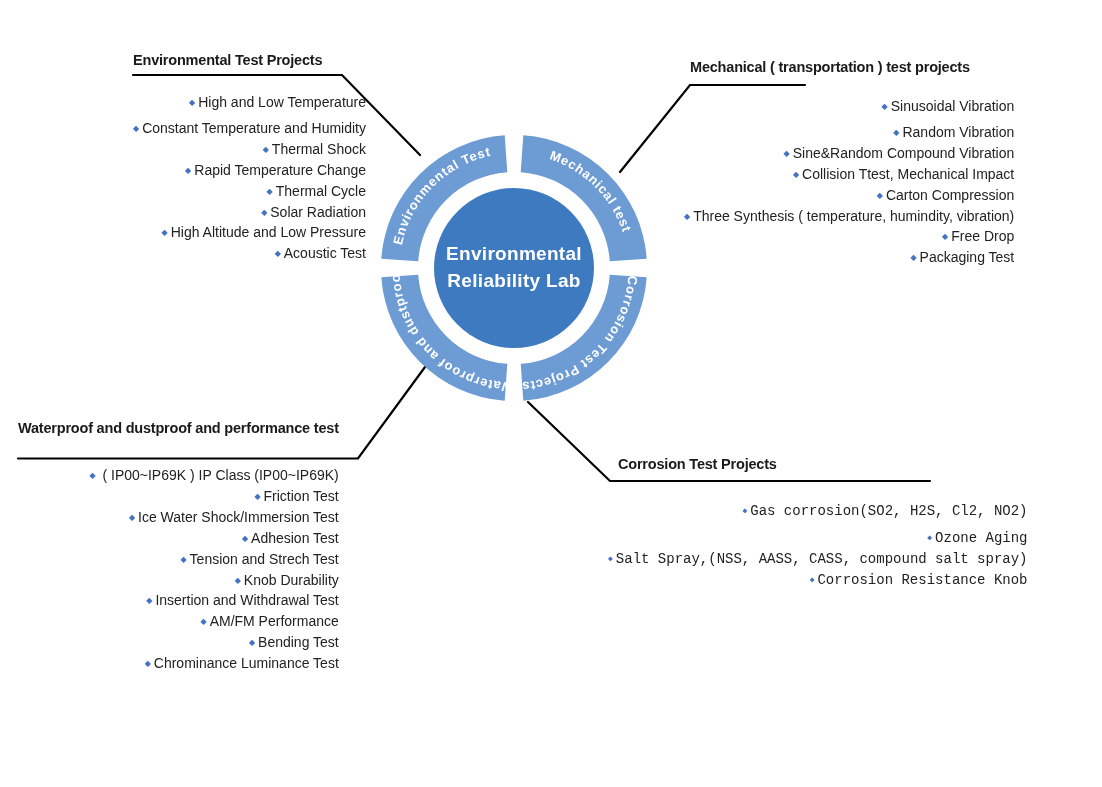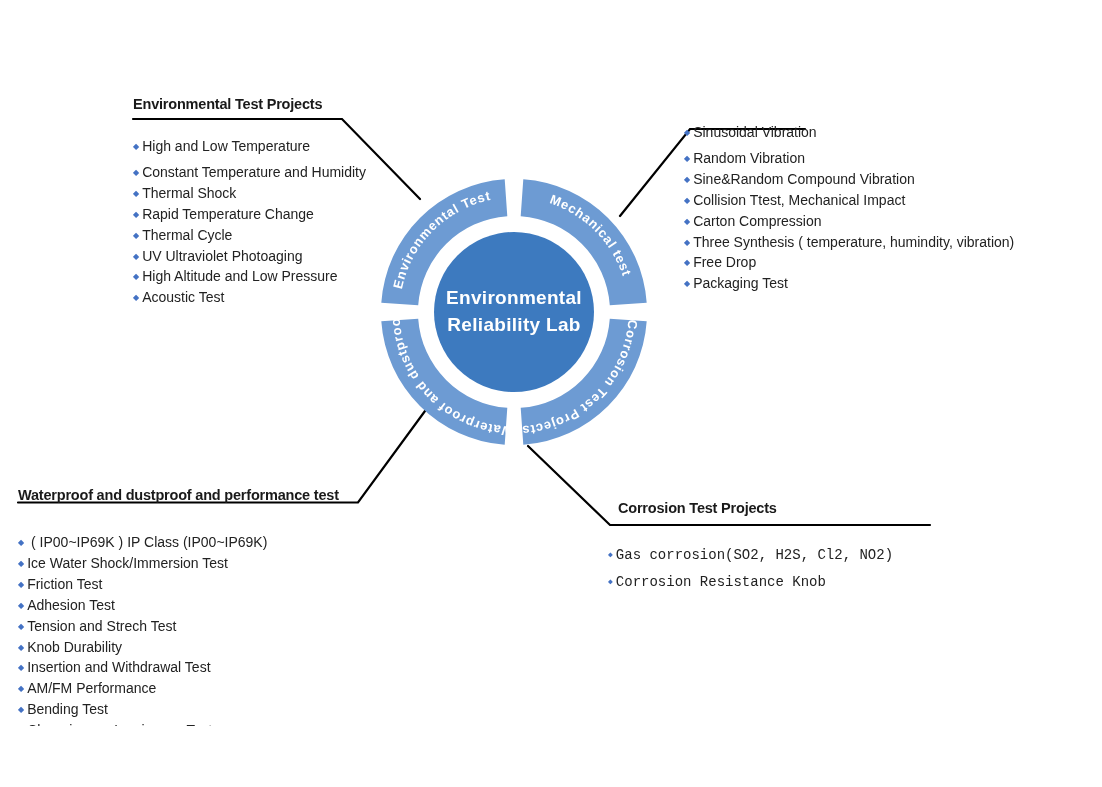--- a/index.html
+++ b/index.html
@@ -8,47 +8,47 @@
     --bullet:#4472c4;
     --connector:#000000;
     --heading_text:#1a1a1a;
     --item_text:#222222;
     --wheel_text:#ffffff;
     --page_bg:#ffffff;
   }
   html,body{margin:0;padding:0;background:var(--page_bg);}
   .canvas{
     position:relative;width:1102px;height:682px;background:var(--page_bg);
-    font-family:"Liberation Sans",sans-serif;overflow:hidden;margin-top:44px;
+    font-family:"Liberation Sans",sans-serif;overflow:hidden;
   }
   .connectors{position:absolute;left:0;top:0;pointer-events:none;}
   .connectors polyline{fill:none;stroke:var(--connector);stroke-width:2.2;stroke-linecap:round;stroke-linejoin:miter;}
 
   .section{position:absolute;}
   .sec-title{
     font-size:14.5px;font-weight:bold;letter-spacing:-0.2px;line-height:18px;
     color:var(--heading_text);white-space:nowrap;
   }
-  .item{line-height:20.9px;font-size:14px;color:var(--item_text);white-space:nowrap;}
+  .item{line-height:20.9px;font-size:14px;color:var(--item_text);white-space:nowrap;text-align:right;}
   .item-text{white-space:pre;}
   .bullet{
     display:inline-block;font-size:8px;line-height:1;color:var(--bullet);
     margin-right:3px;transform:translateY(-2px);
   }
 
   #sec-env{left:133px;top:51px;}
   #sec-env .items{margin-top:23px;}
   #sec-env .item:nth-child(2){margin-top:5px;}
 
   #sec-mech{left:684px;top:58px;}
   #sec-mech .sec-title{margin-left:6px;}
   #sec-mech .items{margin-top:20px;}
   #sec-mech .item:nth-child(2){margin-top:5px;}
 
-  #sec-water{left:18px;top:442px;}
+  #sec-water{left:18px;top:419px;}
   #sec-water .items{margin-top:28px;}
 
   #sec-corr{left:608px;top:455px;}
   #sec-corr .sec-title{margin-left:10px;}
   #sec-corr .items{margin-top:28px;font-family:Liberation Mono, monospace;}
   #sec-corr .item:nth-child(2){margin-top:6px;}
 
   .wheel{position:absolute;left:378px;top:132px;}
   .wheel .seg{fill:var(--arc_fill);}
   .wheel .hub{fill:var(--center_fill);}
@@ -74,59 +74,62 @@
   </svg>
 
   <div class="section" id="sec-env">
     <div class="sec-title">Environmental Test Projects</div>
     <div class="items">
       <div class="item"><span class="bullet">◆</span><span class="item-text">High and Low Temperature</span></div>
       <div class="item"><span class="bullet">◆</span><span class="item-text">Constant Temperature and Humidity</span></div>
       <div class="item"><span class="bullet">◆</span><span class="item-text">Thermal Shock</span></div>
       <div class="item"><span class="bullet">◆</span><span class="item-text">Rapid Temperature Change</span></div>
       <div class="item"><span class="bullet">◆</span><span class="item-text">Thermal Cycle</span></div>
-      <div class="item"><span class="bullet">◆</span><span class="item-text">UV Ultraviolet Photoaging</span></div>
+      <div class="item"><span class="bullet">◆</span><span class="item-text">Solar Radiation</span></div>
       <div class="item"><span class="bullet">◆</span><span class="item-text">High Altitude and Low Pressure</span></div>
       <div class="item"><span class="bullet">◆</span><span class="item-text">Acoustic Test</span></div>
     </div>
   </div>
 
   <div class="section" id="sec-mech">
+    <div class="sec-title">Mechanical ( transportation ) test projects</div>
     <div class="items">
       <div class="item"><span class="bullet">◆</span><span class="item-text">Sinusoidal Vibration</span></div>
       <div class="item"><span class="bullet">◆</span><span class="item-text">Random Vibration</span></div>
       <div class="item"><span class="bullet">◆</span><span class="item-text">Sine&amp;Random Compound Vibration</span></div>
       <div class="item"><span class="bullet">◆</span><span class="item-text">Collision Ttest, Mechanical Impact</span></div>
       <div class="item"><span class="bullet">◆</span><span class="item-text">Carton Compression</span></div>
       <div class="item"><span class="bullet">◆</span><span class="item-text">Three Synthesis ( temperature, humindity, vibration)</span></div>
       <div class="item"><span class="bullet">◆</span><span class="item-text">Free Drop</span></div>
       <div class="item"><span class="bullet">◆</span><span class="item-text">Packaging Test</span></div>
     </div>
   </div>
 
   <div class="section" id="sec-water">
     <div class="sec-title">Waterproof and dustproof and performance test</div>
     <div class="items">
       <div class="item"><span class="bullet">◆</span><span class="item-text"> ( IP00~IP69K ) IP Class (IP00~IP69K)</span></div>
+      <div class="item"><span class="bullet">◆</span><span class="item-text">Friction Test</span></div>
       <div class="item"><span class="bullet">◆</span><span class="item-text">Ice Water Shock/Immersion Test</span></div>
-      <div class="item"><span class="bullet">◆</span><span class="item-text">Friction Test</span></div>
       <div class="item"><span class="bullet">◆</span><span class="item-text">Adhesion Test</span></div>
       <div class="item"><span class="bullet">◆</span><span class="item-text">Tension and Strech Test</span></div>
       <div class="item"><span class="bullet">◆</span><span class="item-text">Knob Durability</span></div>
       <div class="item"><span class="bullet">◆</span><span class="item-text">Insertion and Withdrawal Test</span></div>
       <div class="item"><span class="bullet">◆</span><span class="item-text">AM/FM Performance</span></div>
       <div class="item"><span class="bullet">◆</span><span class="item-text">Bending Test</span></div>
       <div class="item"><span class="bullet">◆</span><span class="item-text">Chrominance Luminance Test</span></div>
     </div>
   </div>
 
   <div class="section" id="sec-corr">
     <div class="sec-title">Corrosion Test Projects</div>
     <div class="items">
       <div class="item"><span class="bullet">◆</span><span class="item-text">Gas corrosion(SO2, H2S, Cl2, NO2)</span></div>
+      <div class="item"><span class="bullet">◆</span><span class="item-text">Ozone Aging</span></div>
+      <div class="item"><span class="bullet">◆</span><span class="item-text">Salt Spray,(NSS, AASS, CASS, compound salt spray)</span></div>
       <div class="item"><span class="bullet">◆</span><span class="item-text">Corrosion Resistance Knob</span></div>
     </div>
   </div>
 
   <svg class="wheel" width="272" height="272" viewBox="0 0 272 272">
     <path class="seg" d="M 3.3 126.7 A 133 133 0 0 1 126.7 3.3 L 129.3 40.2 A 96 96 0 0 0 40.2 129.3 Z"></path>
     <path class="seg" d="M 145.3 3.3 A 133 133 0 0 1 268.7 126.7 L 231.8 129.3 A 96 96 0 0 0 142.7 40.2 Z"></path>
     <path class="seg" d="M 268.7 145.3 A 133 133 0 0 1 145.3 268.7 L 142.7 231.8 A 96 96 0 0 0 231.8 142.7 Z"></path>
     <path class="seg" d="M 126.7 268.7 A 133 133 0 0 1 3.3 145.3 L 40.2 142.7 A 96 96 0 0 0 129.3 231.8 Z"></path>
 

